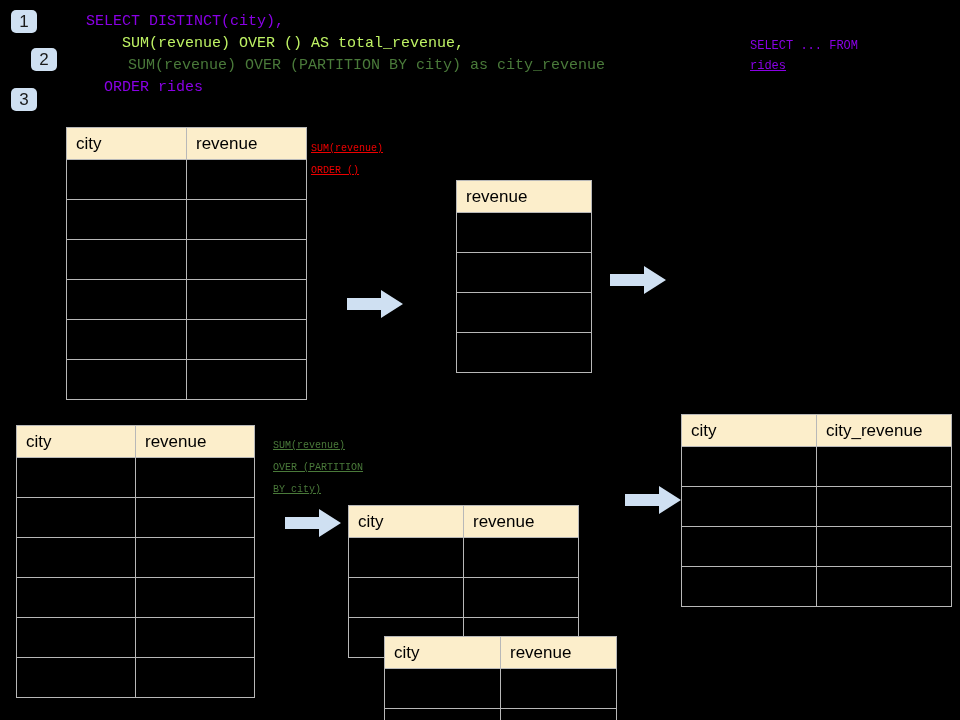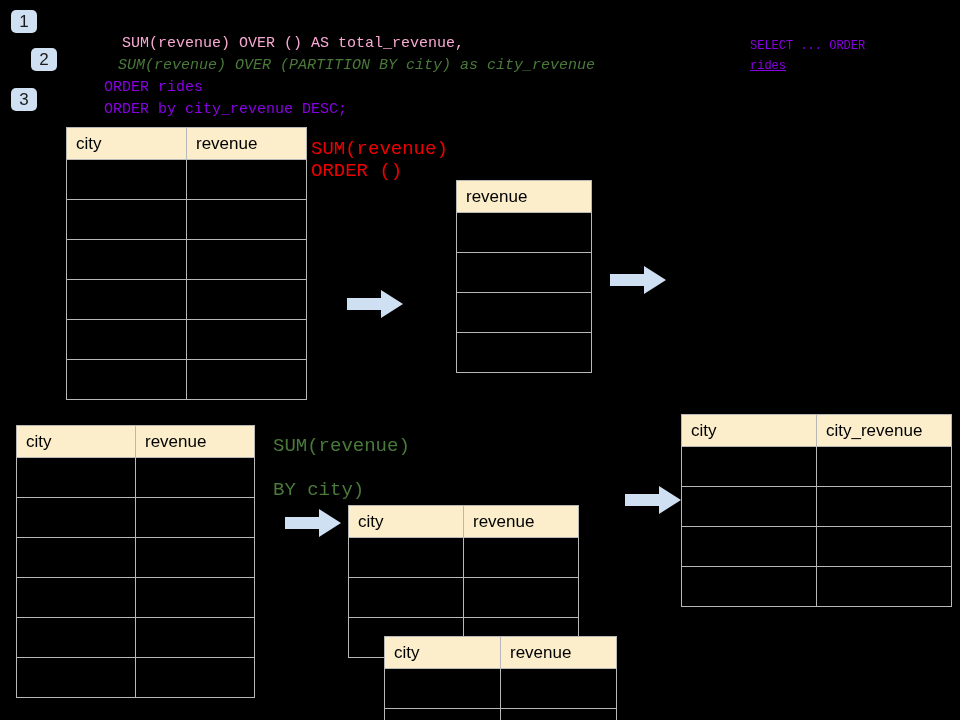--- a/index.html
+++ b/index.html
@@ -40,38 +40,39 @@
   
   .code {
     position: absolute;
     font-family: "Liberation Mono", "DejaVu Sans Mono", monospace;
     font-size: 15px;
     line-height: 22px;
     white-space: pre;
     letter-spacing: 0px;
   }
   .code-purple { color: #8a00e6; }
-  .code-red    { color: #f9a8d4; }
+  .code-red    { color: #bef264; }
   .code-green  { color: #4a7a3a; }
 
   .side-note {
     position: absolute;
     font-family: "Liberation Mono", "DejaVu Sans Mono", monospace;
     font-size: 12px;
     line-height: 19px;
     white-space: pre;
     color: #8a00e6;
   }
 
   .annot {
     position: absolute;
     font-family: "Liberation Mono", "DejaVu Sans Mono", monospace;
-    font-size: 19px;
+    font-size: 10px;
     line-height: 22px;
     white-space: pre;
+    text-decoration: underline;
   }
   .annot-red   { color: #ee0000; }
   .annot-green { color: #4a7a3a; }
 
   
   .grid-table {
     position: absolute;
     border-collapse: collapse;
     table-layout: fixed;
     background: #bef264;
@@ -109,32 +110,33 @@
 </style>
 </head>
 <body>
 
 <div id="canvas">
 
   <div class="step-badge" style="left:11px; top:10px;">1</div>
   <div class="step-badge" style="left:31px; top:48px;">2</div>
   <div class="step-badge" style="left:11px; top:88px;">3</div>
 
+  <div class="code code-purple" style="left:86px; top:11px;">SELECT DISTINCT(city),</div>
   <div class="code code-red" style="left:86px; top:33px;">    SUM(revenue) OVER () AS total_revenue,</div>
-  <div class="code code-green" style="left:82px; top:55px;font-style:italic;">    SUM(revenue) OVER (PARTITION BY city) as city_revenue</div>
+  <div class="code code-green" style="left:92px; top:55px;">    SUM(revenue) OVER (PARTITION BY city) as city_revenue</div>
   <div class="code code-purple" style="left:86px; top:77px;">  ORDER rides</div>
-  <div class="code code-purple" style="left:86px; top:99px;">  ORDER by city_revenue DESC;</div>
-
-  <div class="side-note" style="left:750px; top:37px;">SELECT ... ORDER</div>
+
+  <div class="side-note" style="left:750px; top:37px;">SELECT ... FROM</div>
   <div class="side-note" style="left:750px; top:57px;text-decoration:underline;">rides</div>
 
   <div class="annot annot-red" style="left:311px; top:138px;">SUM(revenue)</div>
   <div class="annot annot-red" style="left:311px; top:160px;">ORDER ()</div>
 
   <div class="annot annot-green" style="left:273px; top:435px;">SUM(revenue)</div>
+  <div class="annot annot-green" style="left:273px; top:457px;">OVER (PARTITION</div>
   <div class="annot annot-green" style="left:273px; top:479px;text-align:center;">BY city)</div>
 
   <table class="grid-table" style="left:66px; top:127px; width:240px;">
     <colgroup>
         <col style="width:120px">
         <col style="width:120px">
       </colgroup>
     <thead>
       <tr>
         <th>city</th>

